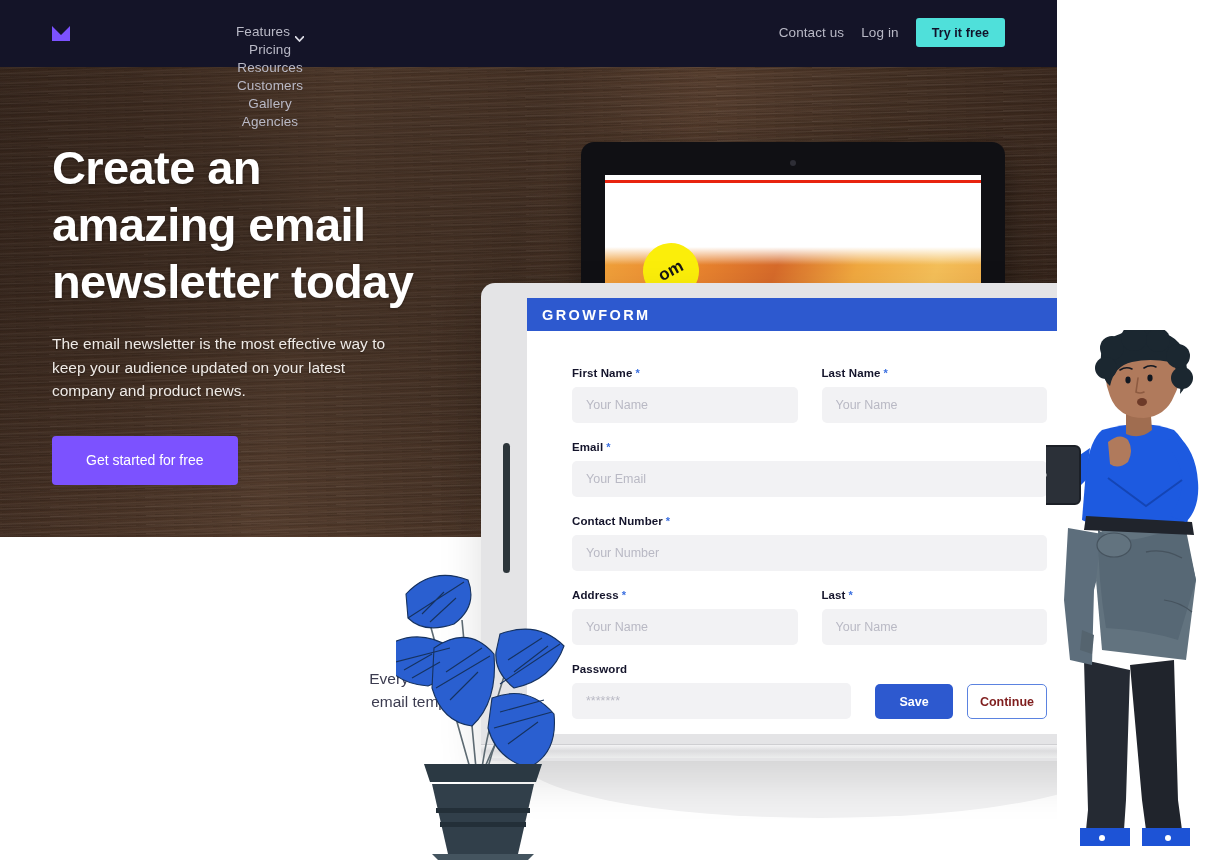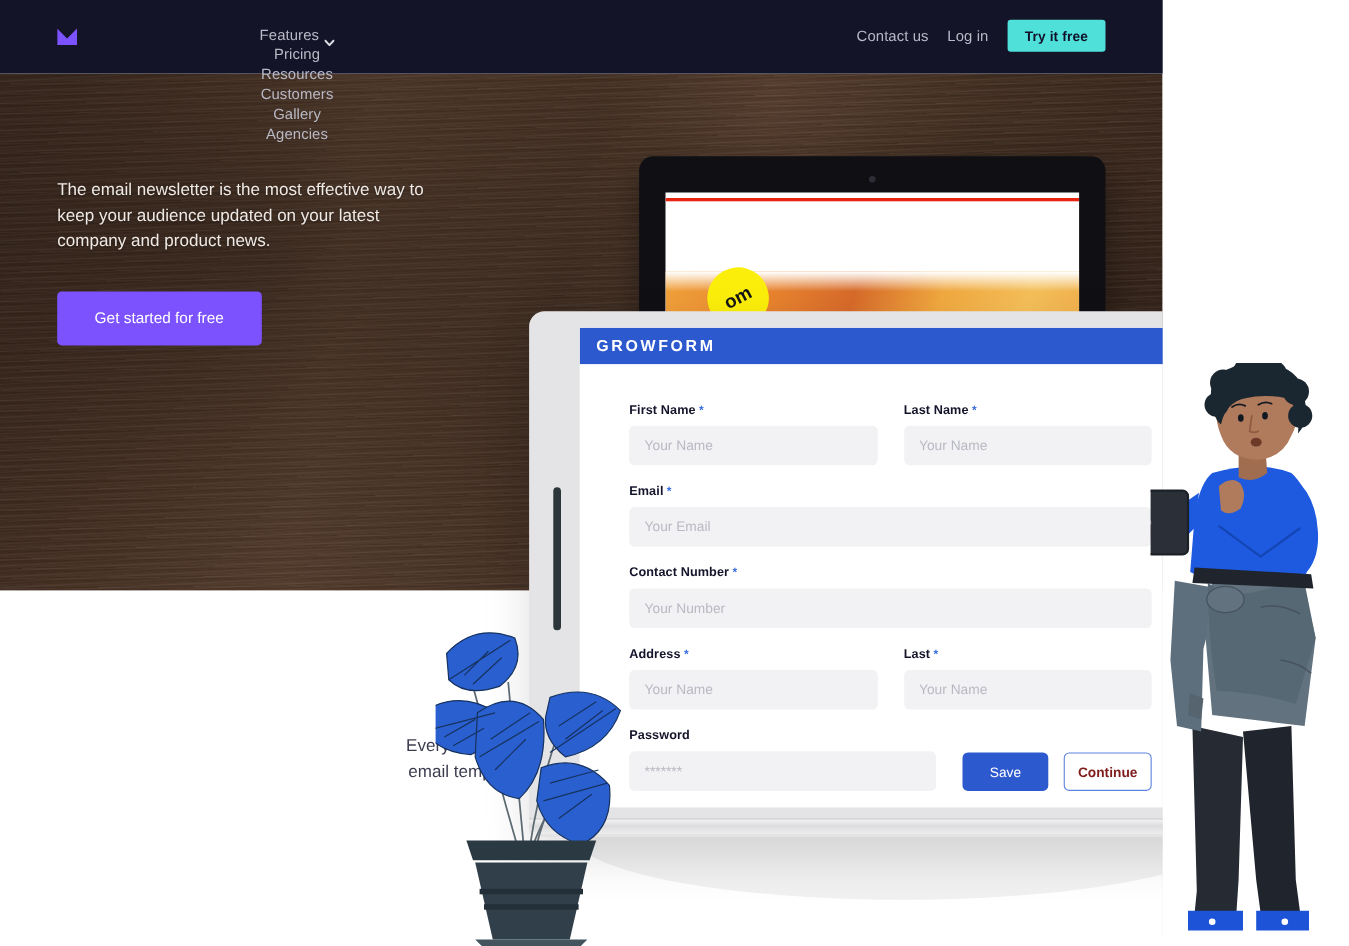--- a/index.html
+++ b/index.html
@@ -170,21 +170,21 @@
     width:100%; height:36px; background:#f2f2f4; border:none; border-radius:5px;
     padding:0 14px; font-size:12.5px; color:#8d8d9b;
     font-family:"Liberation Sans", sans-serif; outline:none;
   }
   .finput::placeholder{ color:#b9b9c4; }
   .pwrow{ display:flex; align-items:flex-end; gap:24px; }
   .pwleft{ flex:1; }
   .pwbtns{ display:flex; gap:14px; padding-bottom:0px; }
   .btn-save{
     width:78px; height:35px; background:#2d59cf; color:#fff; border:none; border-radius:5px;
-    font-size:12.5px; font-weight:400; cursor:pointer; font-family:"Liberation Sans",sans-serif;
+    font-size:12.5px; font-weight:700; cursor:pointer; font-family:"Liberation Sans",sans-serif;
   }
   .btn-continue{
     width:80px; height:35px; background:#fff; color:#7f1d1d; border:1.5px solid #5b83e0; border-radius:5px;
     font-size:12.5px; font-weight:700; cursor:pointer; font-family:"Liberation Sans",sans-serif;
   }
 
   
   .person{ position:absolute; left:1046px; top:330px; width:180px; height:530px; z-index:30; }
   .person svg{ display:block; }
 
@@ -196,20 +196,25 @@
 <body>
 
 <div class="stage">
 
   <div class="page-col">
     <div class="deco-circle"></div>
 
     <div class="hero">
       <div class="wood"></div>
       <div class="hero-inner">
+        <h1 class="hero-title">
+          <span>Create an</span><br>
+          <span>amazing email</span><br>
+          <span>newsletter today</span>
+        </h1>
         <p class="hero-sub">The email newsletter is the most effective way to keep your audience updated on your latest company and product news.</p>
         <button class="btn-started">Get started for free</button>
       </div>
     </div>
 
     <div class="whitesec"></div>
     <p class="sec-sub">
       <span>Every effective email n</span><br>
       <span>email template to help</span>
     </p>

